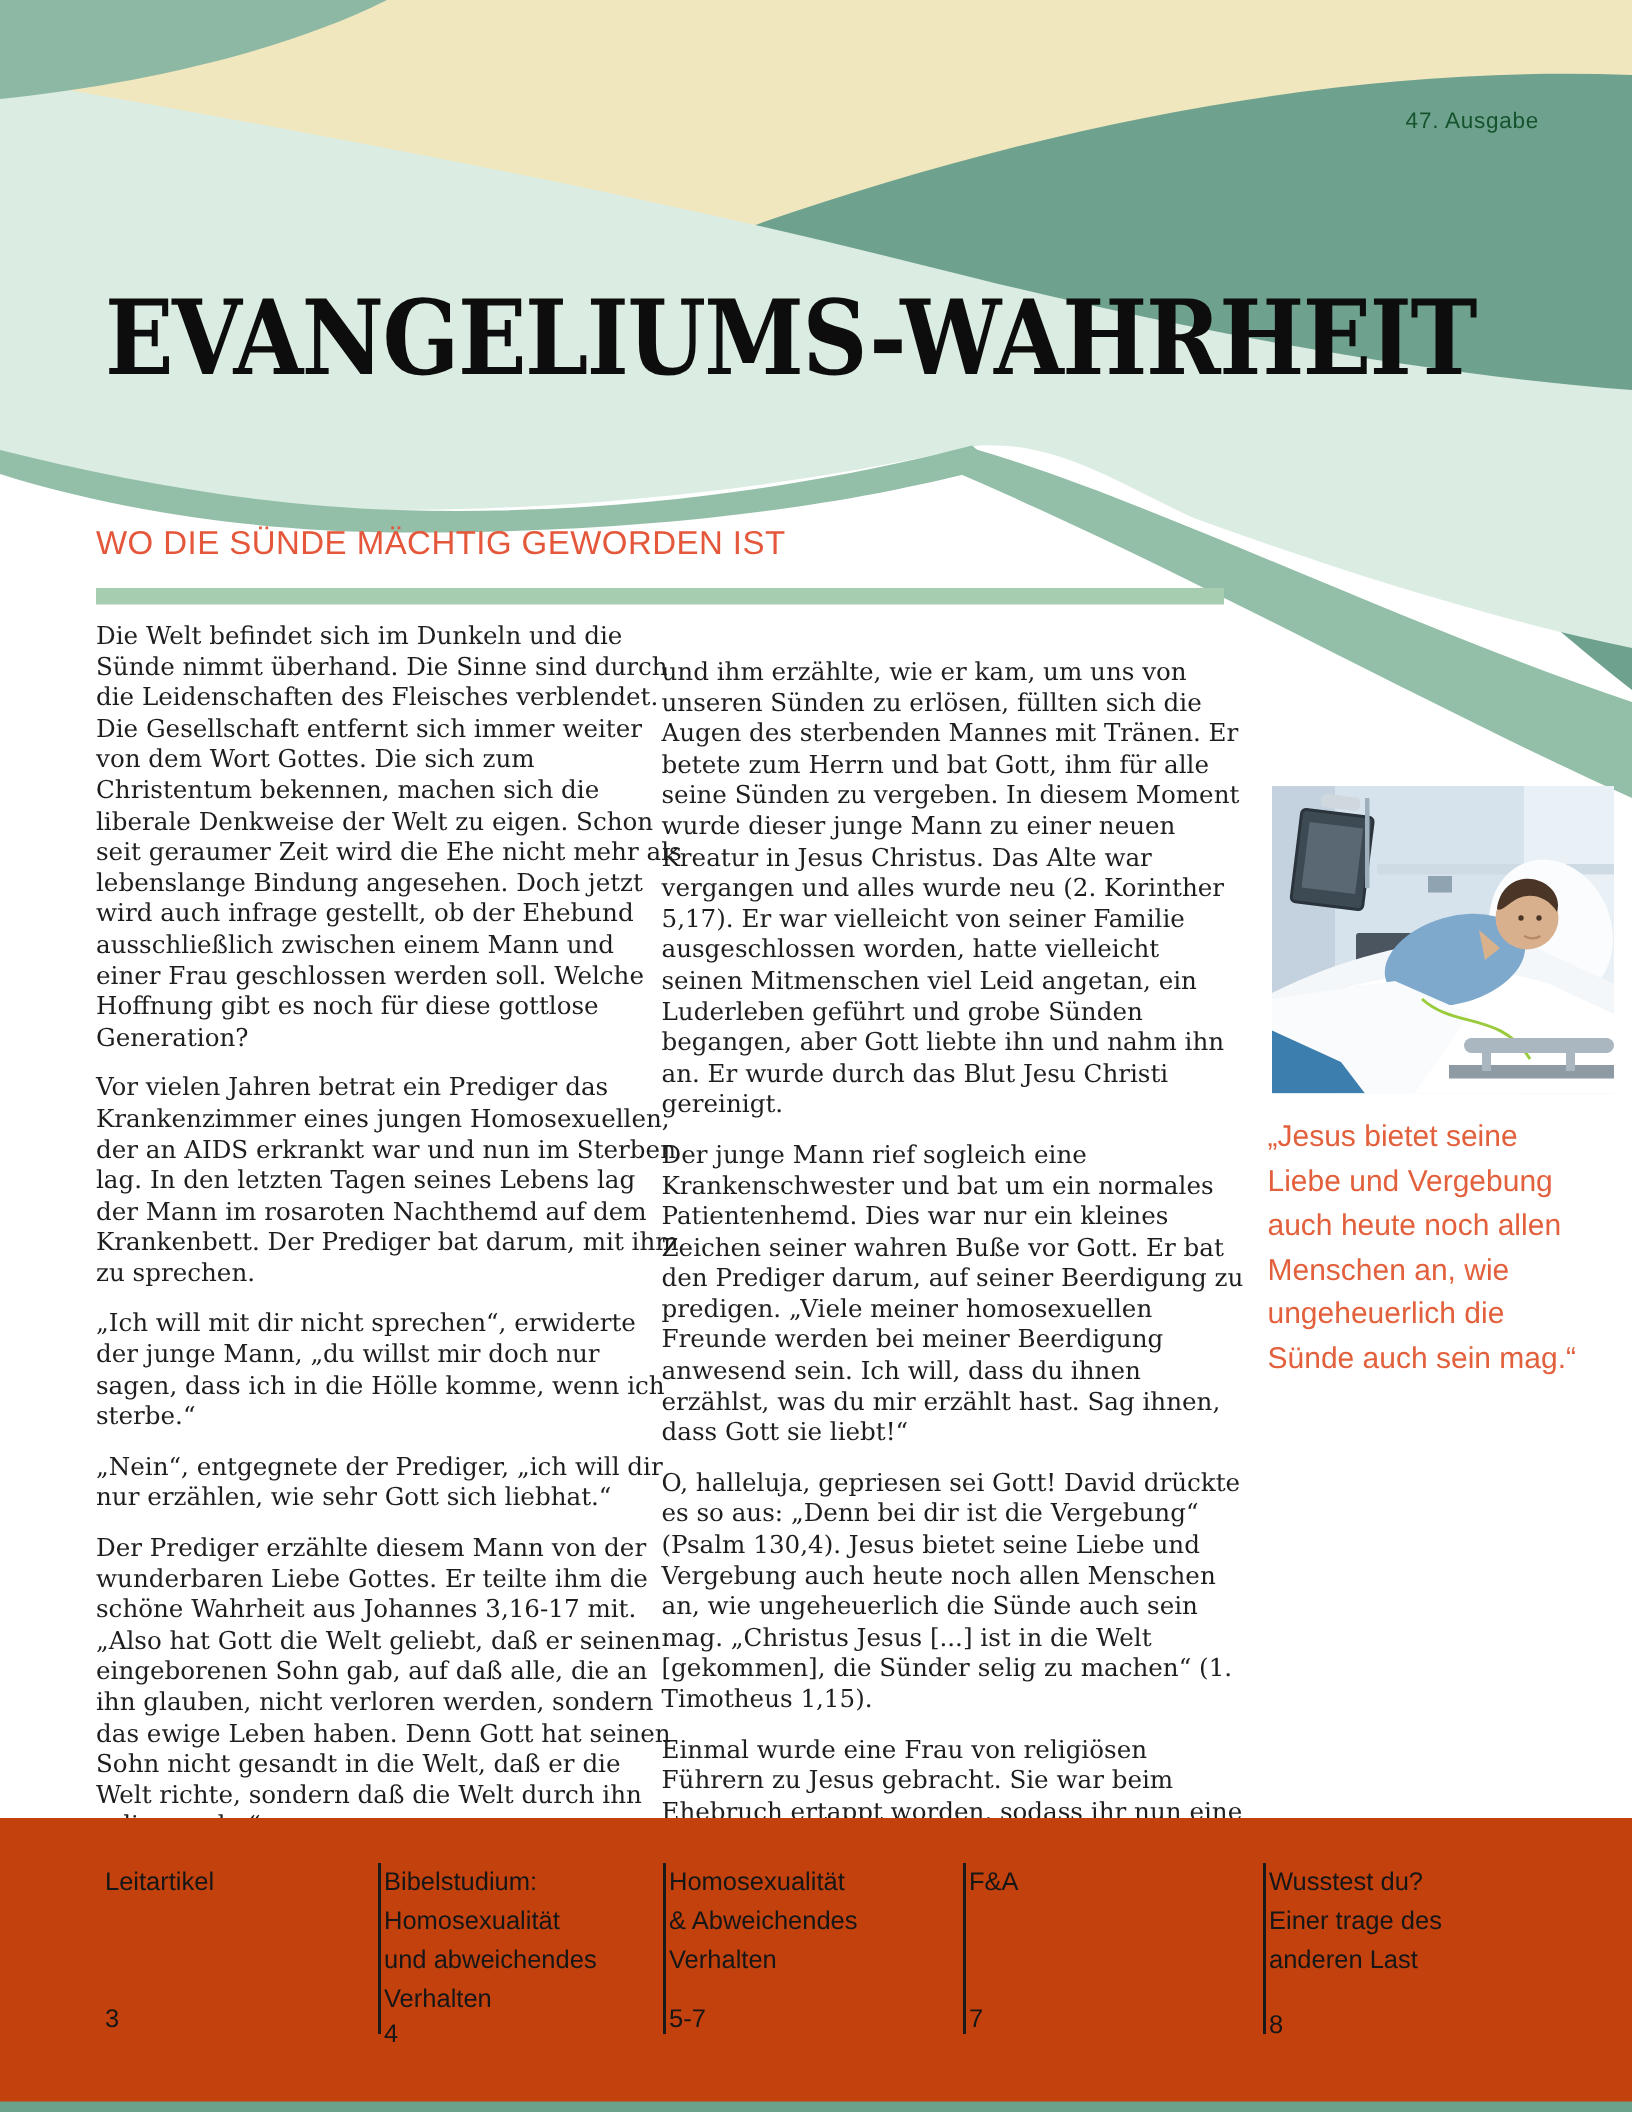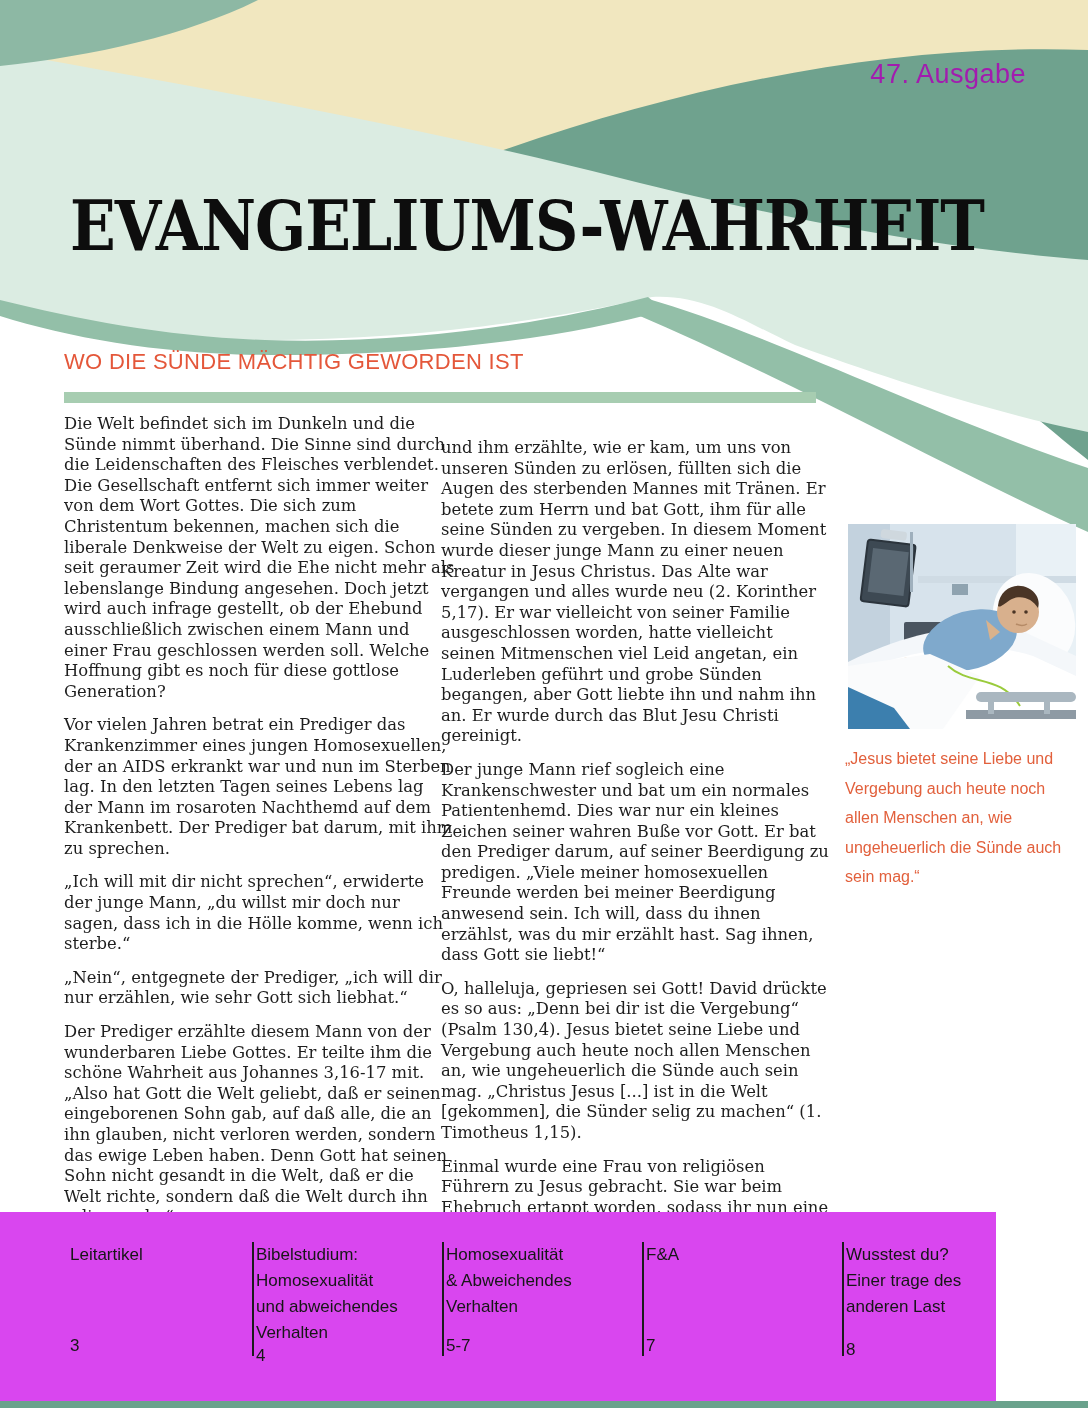--- a/index.html
+++ b/index.html
@@ -6,22 +6,22 @@
   .page{
     position:relative;
     width:1088px;height:1408px;
     margin:0 auto;
     background:#ffffff;
     overflow:hidden;
     font-family:"Liberation Sans", sans-serif;
   }
   .header-svg{position:absolute;left:0;top:0;width:1088px;height:540px;display:block;}
   .issue{
-    position:absolute;top:59px;right:62px;
-    font-size:27px;color:#a21caf;letter-spacing:0.5px;
+    position:absolute;top:72px;right:62px;
+    font-size:15px;color:#14532d;letter-spacing:0.5px;
   }
   .masthead{
     position:absolute;left:70px;top:186px;width:920px;margin:0;
     font-family:"DejaVu Serif", serif;
     font-weight:600;font-size:60px;letter-spacing:-1px;
     color:#0d0d0d;white-space:nowrap;
     transform:scaleY(1.15);transform-origin:top left;
   }
   .tagline{
     position:absolute;left:340px;top:267px;width:608px;
@@ -49,25 +49,25 @@
     font-style:italic;font-size:15px;color:#222;
     text-align:right;margin-top:-4px;
   }
   .photo{
     position:absolute;left:848px;top:524px;width:228px;height:205px;
     overflow:hidden;
   }
   .photo svg{display:block;width:228px;height:205px;}
   .pullquote{
     position:absolute;left:845px;top:744px;width:218px;
-    font-size:16px;line-height:29.5px;color:#e2603c;font-weight:400;
+    font-size:20px;line-height:29.5px;color:#e2603c;font-weight:400;
   }
   .footer{
-    position:absolute;left:0;top:1212px;width:996px;height:196px;
-    background:#d946ef;
+    position:absolute;left:0;top:1212px;width:1088px;height:196px;
+    background:#c2410c;
   }
   .footer-inner{
     position:absolute;left:70px;top:30px;display:flex;align-items:flex-start;
   }
   .f-item{
     display:flex;flex-direction:column;justify-content:space-between;
     height:114px;box-sizing:border-box;
   }
   .f-item.divided{border-left:2px solid #1a1a1a;padding-left:2px;}
   .f-w1{width:182px;}

